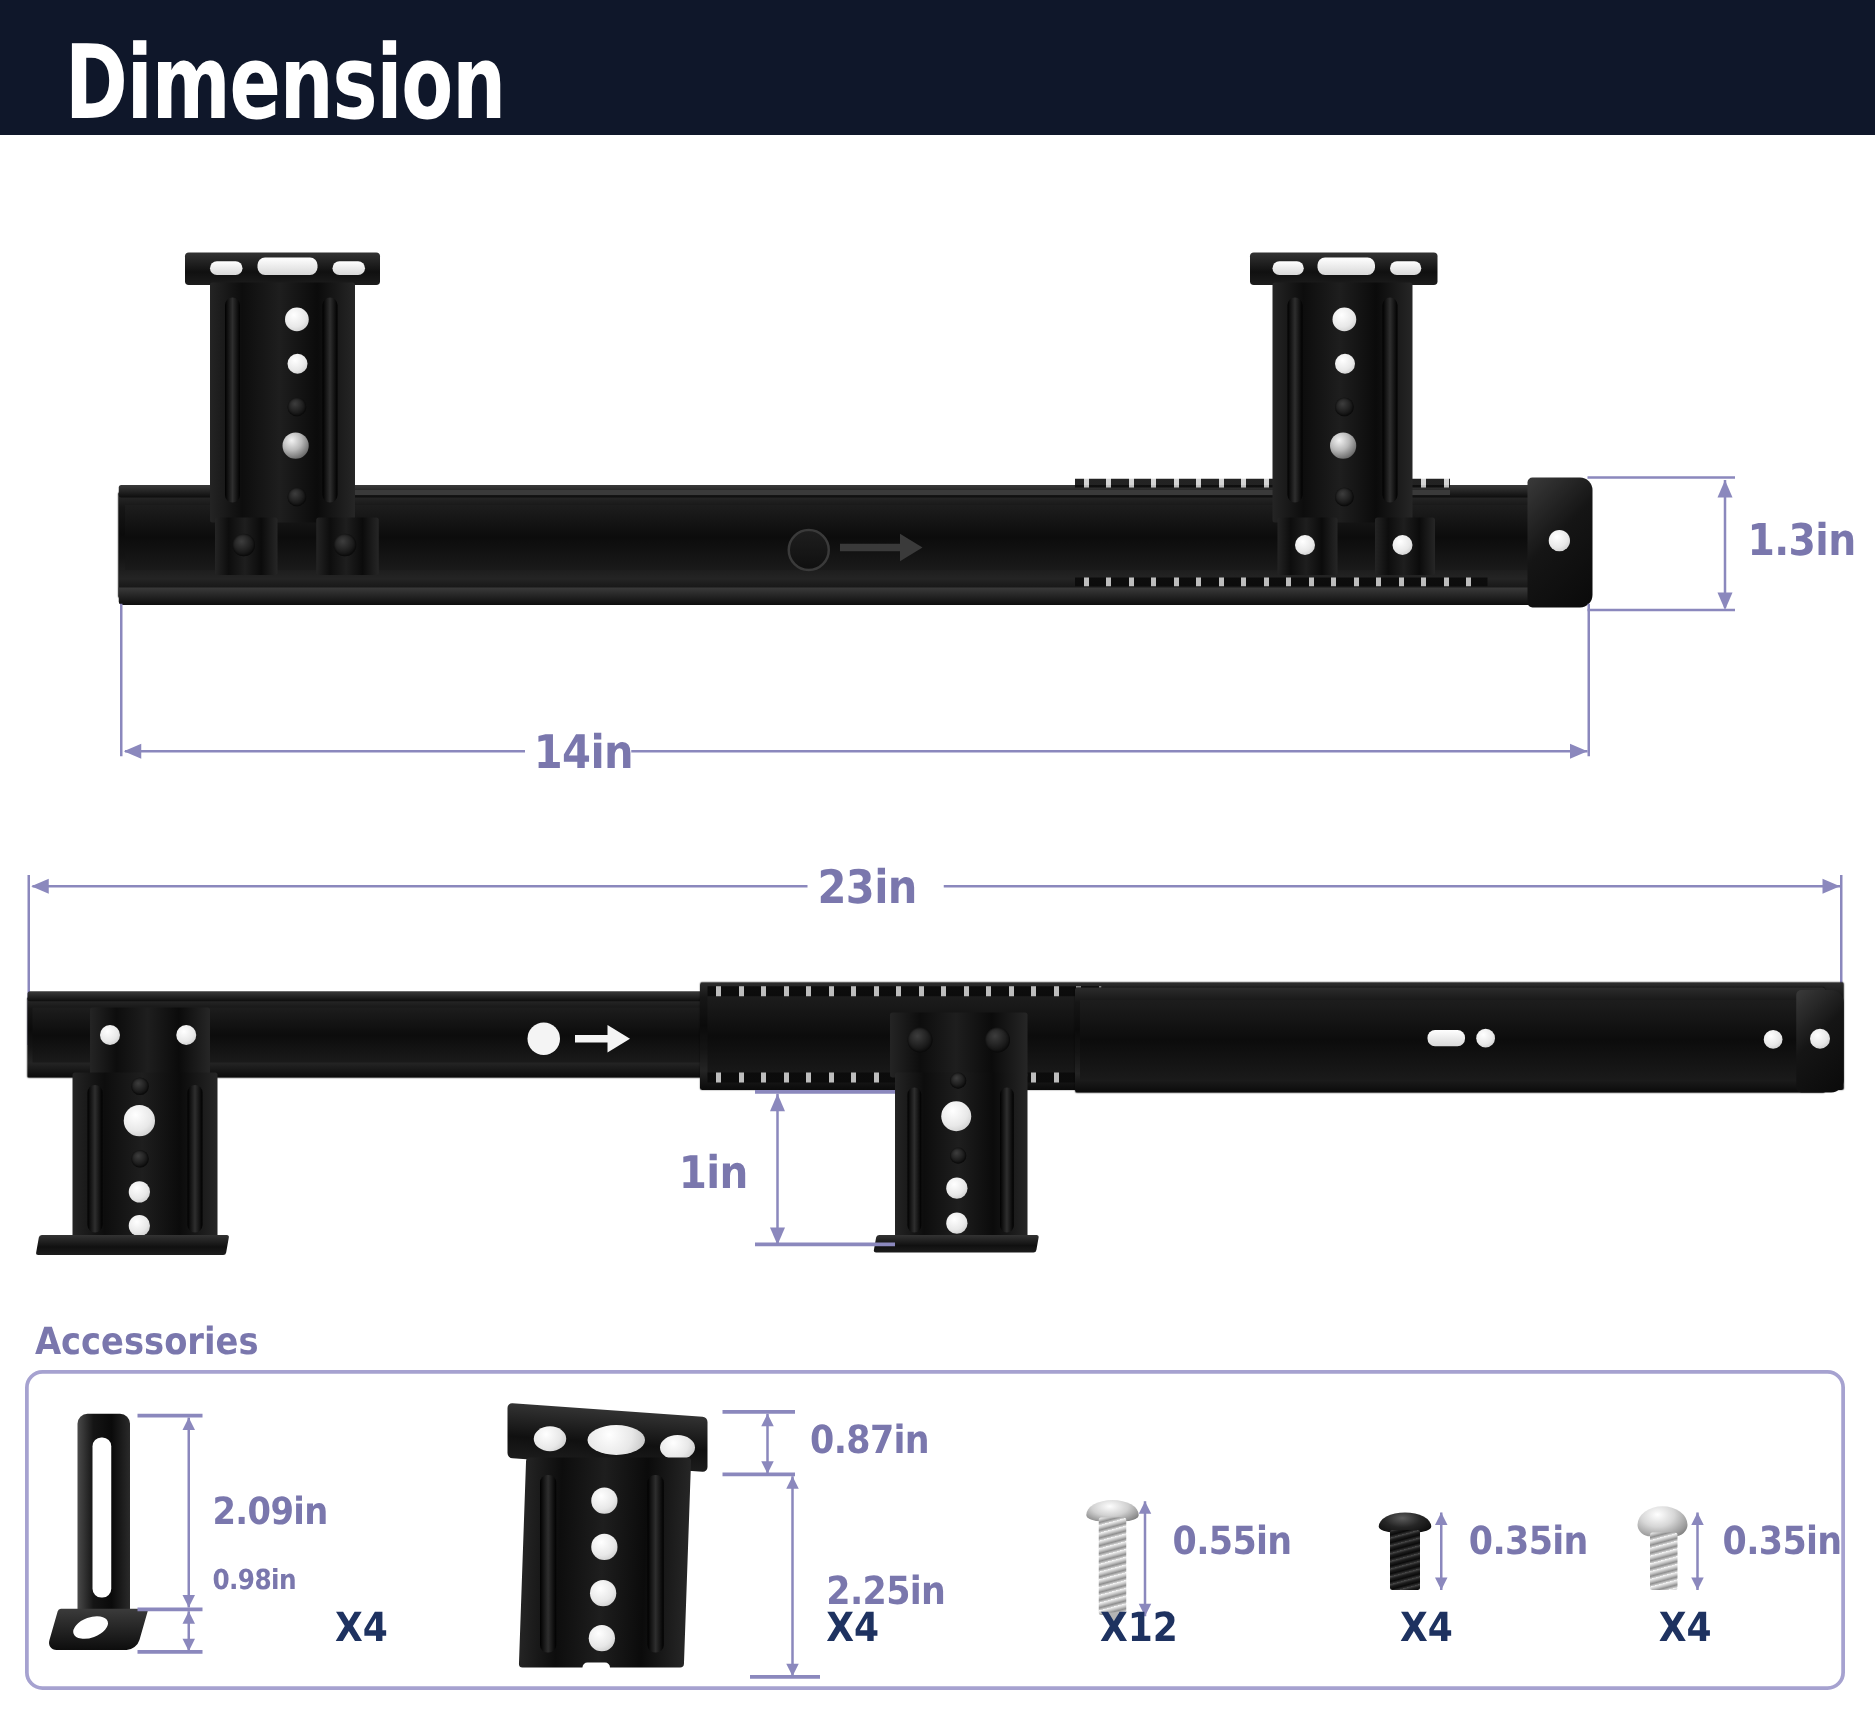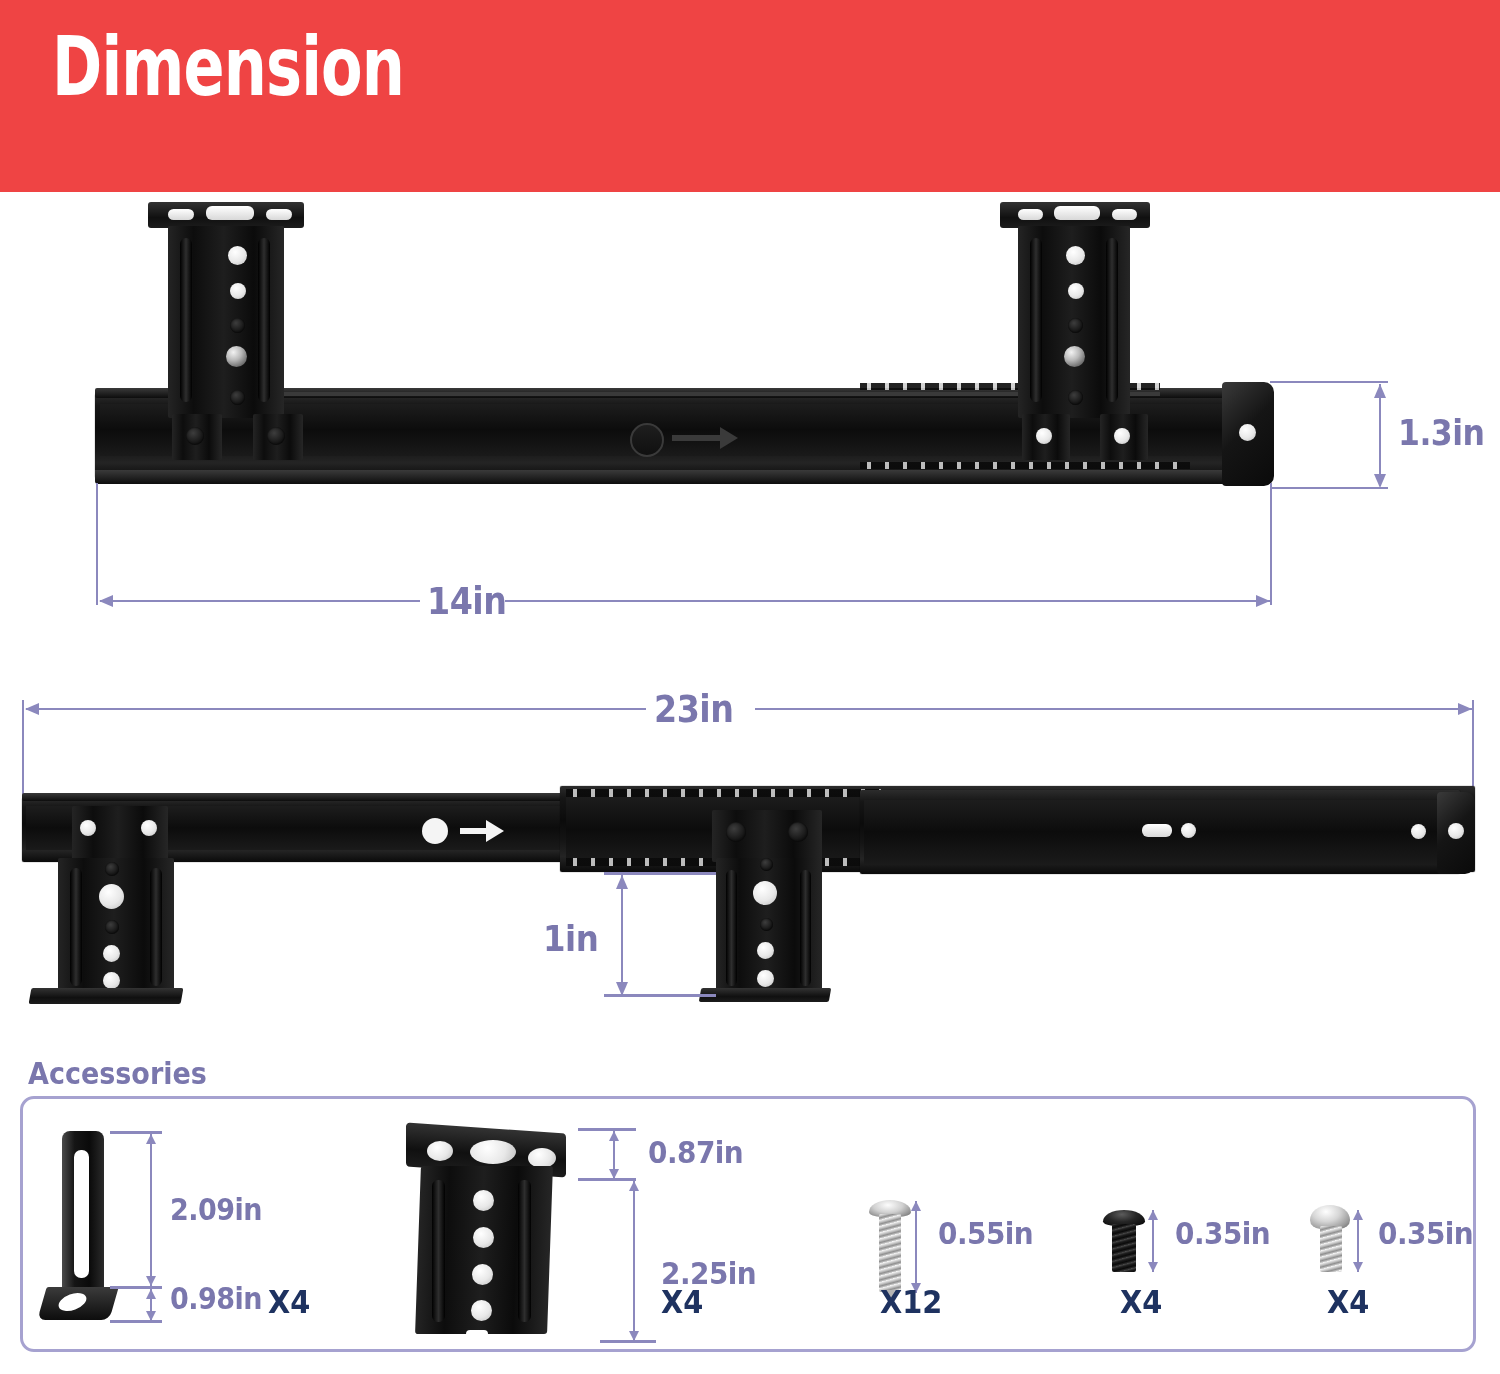--- a/index.html
+++ b/index.html
@@ -6,22 +6,22 @@
   body{
     width:1500px;height:1374px;
     background:#ffffff;
     font-family:"Liberation Sans", sans-serif;
     overflow:hidden;
     position:relative;
   }
 
   
   .banner{
-    position:absolute;left:0;top:0;width:1500px;height:192px;
-    background:#ef4444;
+    position:absolute;left:0;top:0;width:1500px;height:108px;
+    background:#0f172a;
   }
   .banner-title{
     position:absolute;left:52px;top:24px;
     font-size:82px;font-weight:bold;color:#ffffff;
     letter-spacing:-1px;
     font-family:"DejaVu Sans Condensed","Liberation Sans",sans-serif;
     transform:scaleX(0.82);transform-origin:left top;
     line-height:1.05;
   }
 
@@ -376,21 +376,21 @@
   <div class="ext" style="left:110px;top:1286px;width:52px;height:3px;"></div>
   <div class="vline" style="left:150px;top:1134px;height:152px;"></div>
   <div class="ar ar-u-s" style="left:146px;top:1134px;"></div>
   <div class="ar ar-d-s" style="left:146px;top:1276px;"></div>
   <div class="dimtext" style="left:170px;top:1192px;font-size:30px;">2.09in</div>
 
   <div class="ext" style="left:110px;top:1320px;width:52px;height:3px;"></div>
   <div class="vline" style="left:150px;top:1289px;height:32px;"></div>
   <div class="ar ar-u-s" style="left:146px;top:1289px;"></div>
   <div class="ar ar-d-s" style="left:146px;top:1311px;"></div>
-  <div class="dimtext" style="left:170px;top:1281px;font-size:30px;">0.98in</div>
+  <div class="dimtext" style="left:170px;top:1252px;font-size:22px;">0.98in</div>
 
   <div class="qty" style="left:268px;top:1283px;font-size:32px;">X4</div>
 </div>
 
 <div>
 
   <div class="flange" style="left:406px;top:1128px;width:160px;height:44px;transform:skewY(4deg);border-radius:4px;"></div>
   <div class="hole" style="left:427px;top:1141px;width:26px;height:20px;border-radius:50%;"></div>
   <div class="hole" style="left:470px;top:1140px;width:46px;height:24px;border-radius:50%;"></div>
   <div class="hole" style="left:528px;top:1148px;width:28px;height:20px;border-radius:50%;"></div>

